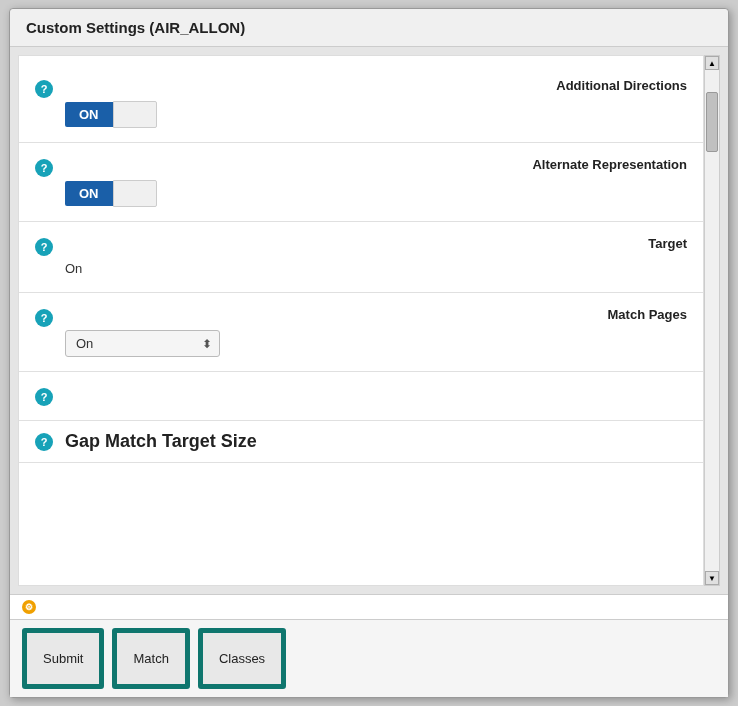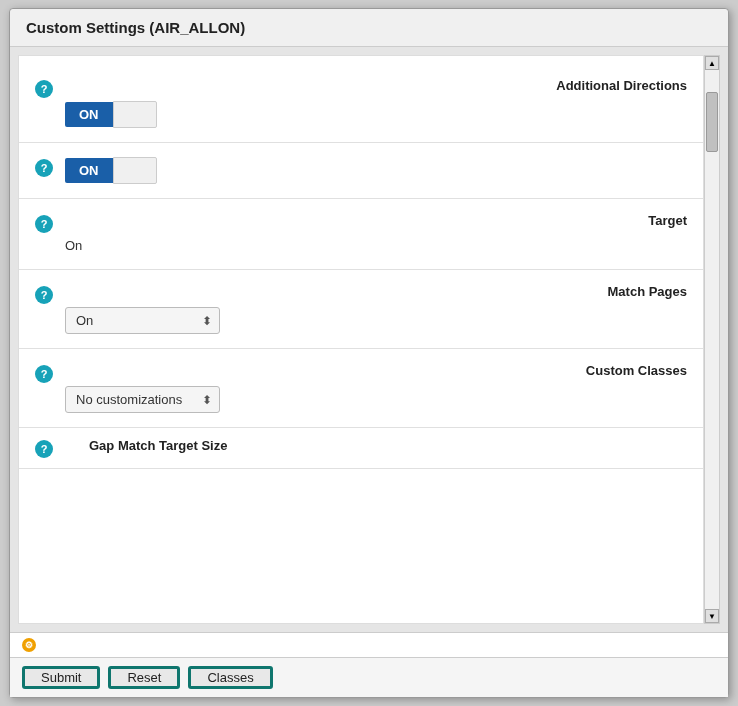--- a/index.html
+++ b/index.html
@@ -190,37 +190,36 @@
     }
     .dialog-footer {
       display: flex;
       align-items: center;
       padding: 8px 12px;
       border-top: 1px solid #ccc;
       background: #f5f5f5;
       gap: 8px;
     }
     .btn {
-      padding: 1px 16px;
-      font-size: 13px;
-      border: 3px solid #0f766e;
+      padding: 18px 16px;
+      font-size: 13px;
+      border: 5px solid #0f766e;
       border-radius: 3px;
       background: #e8e8e8;
       cursor: pointer;
       color: #222;
     }
     .gap-row {
       padding: 10px 16px;
       border-bottom: 1px solid #e0e0e0;
     }
     .gap-label {
-      font-size: 13px;
+      font-size: 18px;
       font-weight: bold;
       color: #222;
-      margin-left: 24px;
     }
   </style>
 </head>
 <body>
 
 <div class="dialog">
   <div class="dialog-title">Custom Settings (AIR_ALLON)</div>
   <div class="dialog-body">
     <div class="scroll-area">
       <div class="scroll-inner">
@@ -232,20 +231,21 @@
             <div class="toggle-group">
               <button class="toggle-on">ON</button>
               <button class="toggle-off">&nbsp;&nbsp;&nbsp;&nbsp;</button>
             </div>
           </div>
         </div>
 
         <div class="setting-row">
           <div class="help-icon">?</div>
           <div class="setting-content">
+            <div class="setting-label">Alternate Representation</div>
             <div class="toggle-group">
               <button class="toggle-on">ON</button>
               <button class="toggle-off">&nbsp;&nbsp;&nbsp;&nbsp;</button>
             </div>
           </div>
         </div>
 
         <div class="setting-row">
           <div class="help-icon">?</div>
           <div class="setting-content">
@@ -262,28 +262,20 @@
               <select class="select-control">
                 <option>On</option>
                 <option>Off</option>
               </select>
             </div>
           </div>
         </div>
 
         <div class="setting-row">
           <div class="help-icon">?</div>
-          <div class="setting-content">
-            <div class="setting-label">Custom Classes</div>
-            <div class="select-wrapper">
-              <select class="select-control">
-                <option>No customizations</option>
-              </select>
-            </div>
-          </div>
         </div>
 
         <div class="gap-row">
           <div style="display:flex; align-items:flex-start; gap:12px;">
             <div class="help-icon">?</div>
             <div class="gap-label">Gap Match Target Size</div>
           </div>
         </div>
 
       </div>
@@ -294,16 +286,16 @@
         <div class="scrollbar-thumb"></div>
       </div>
       <div class="scrollbar-arrow">▼</div>
     </div>
   </div>
   <div class="footer-note">
     <div class="footer-note-icon">⚙</div>
   </div>
   <div class="dialog-footer">
     <button class="btn">Submit</button>
-    <button class="btn">Reset</button>
+    <button class="btn">Match</button>
     <button class="btn">Classes</button>
   </div>
 </div>
 
 </body></html>

